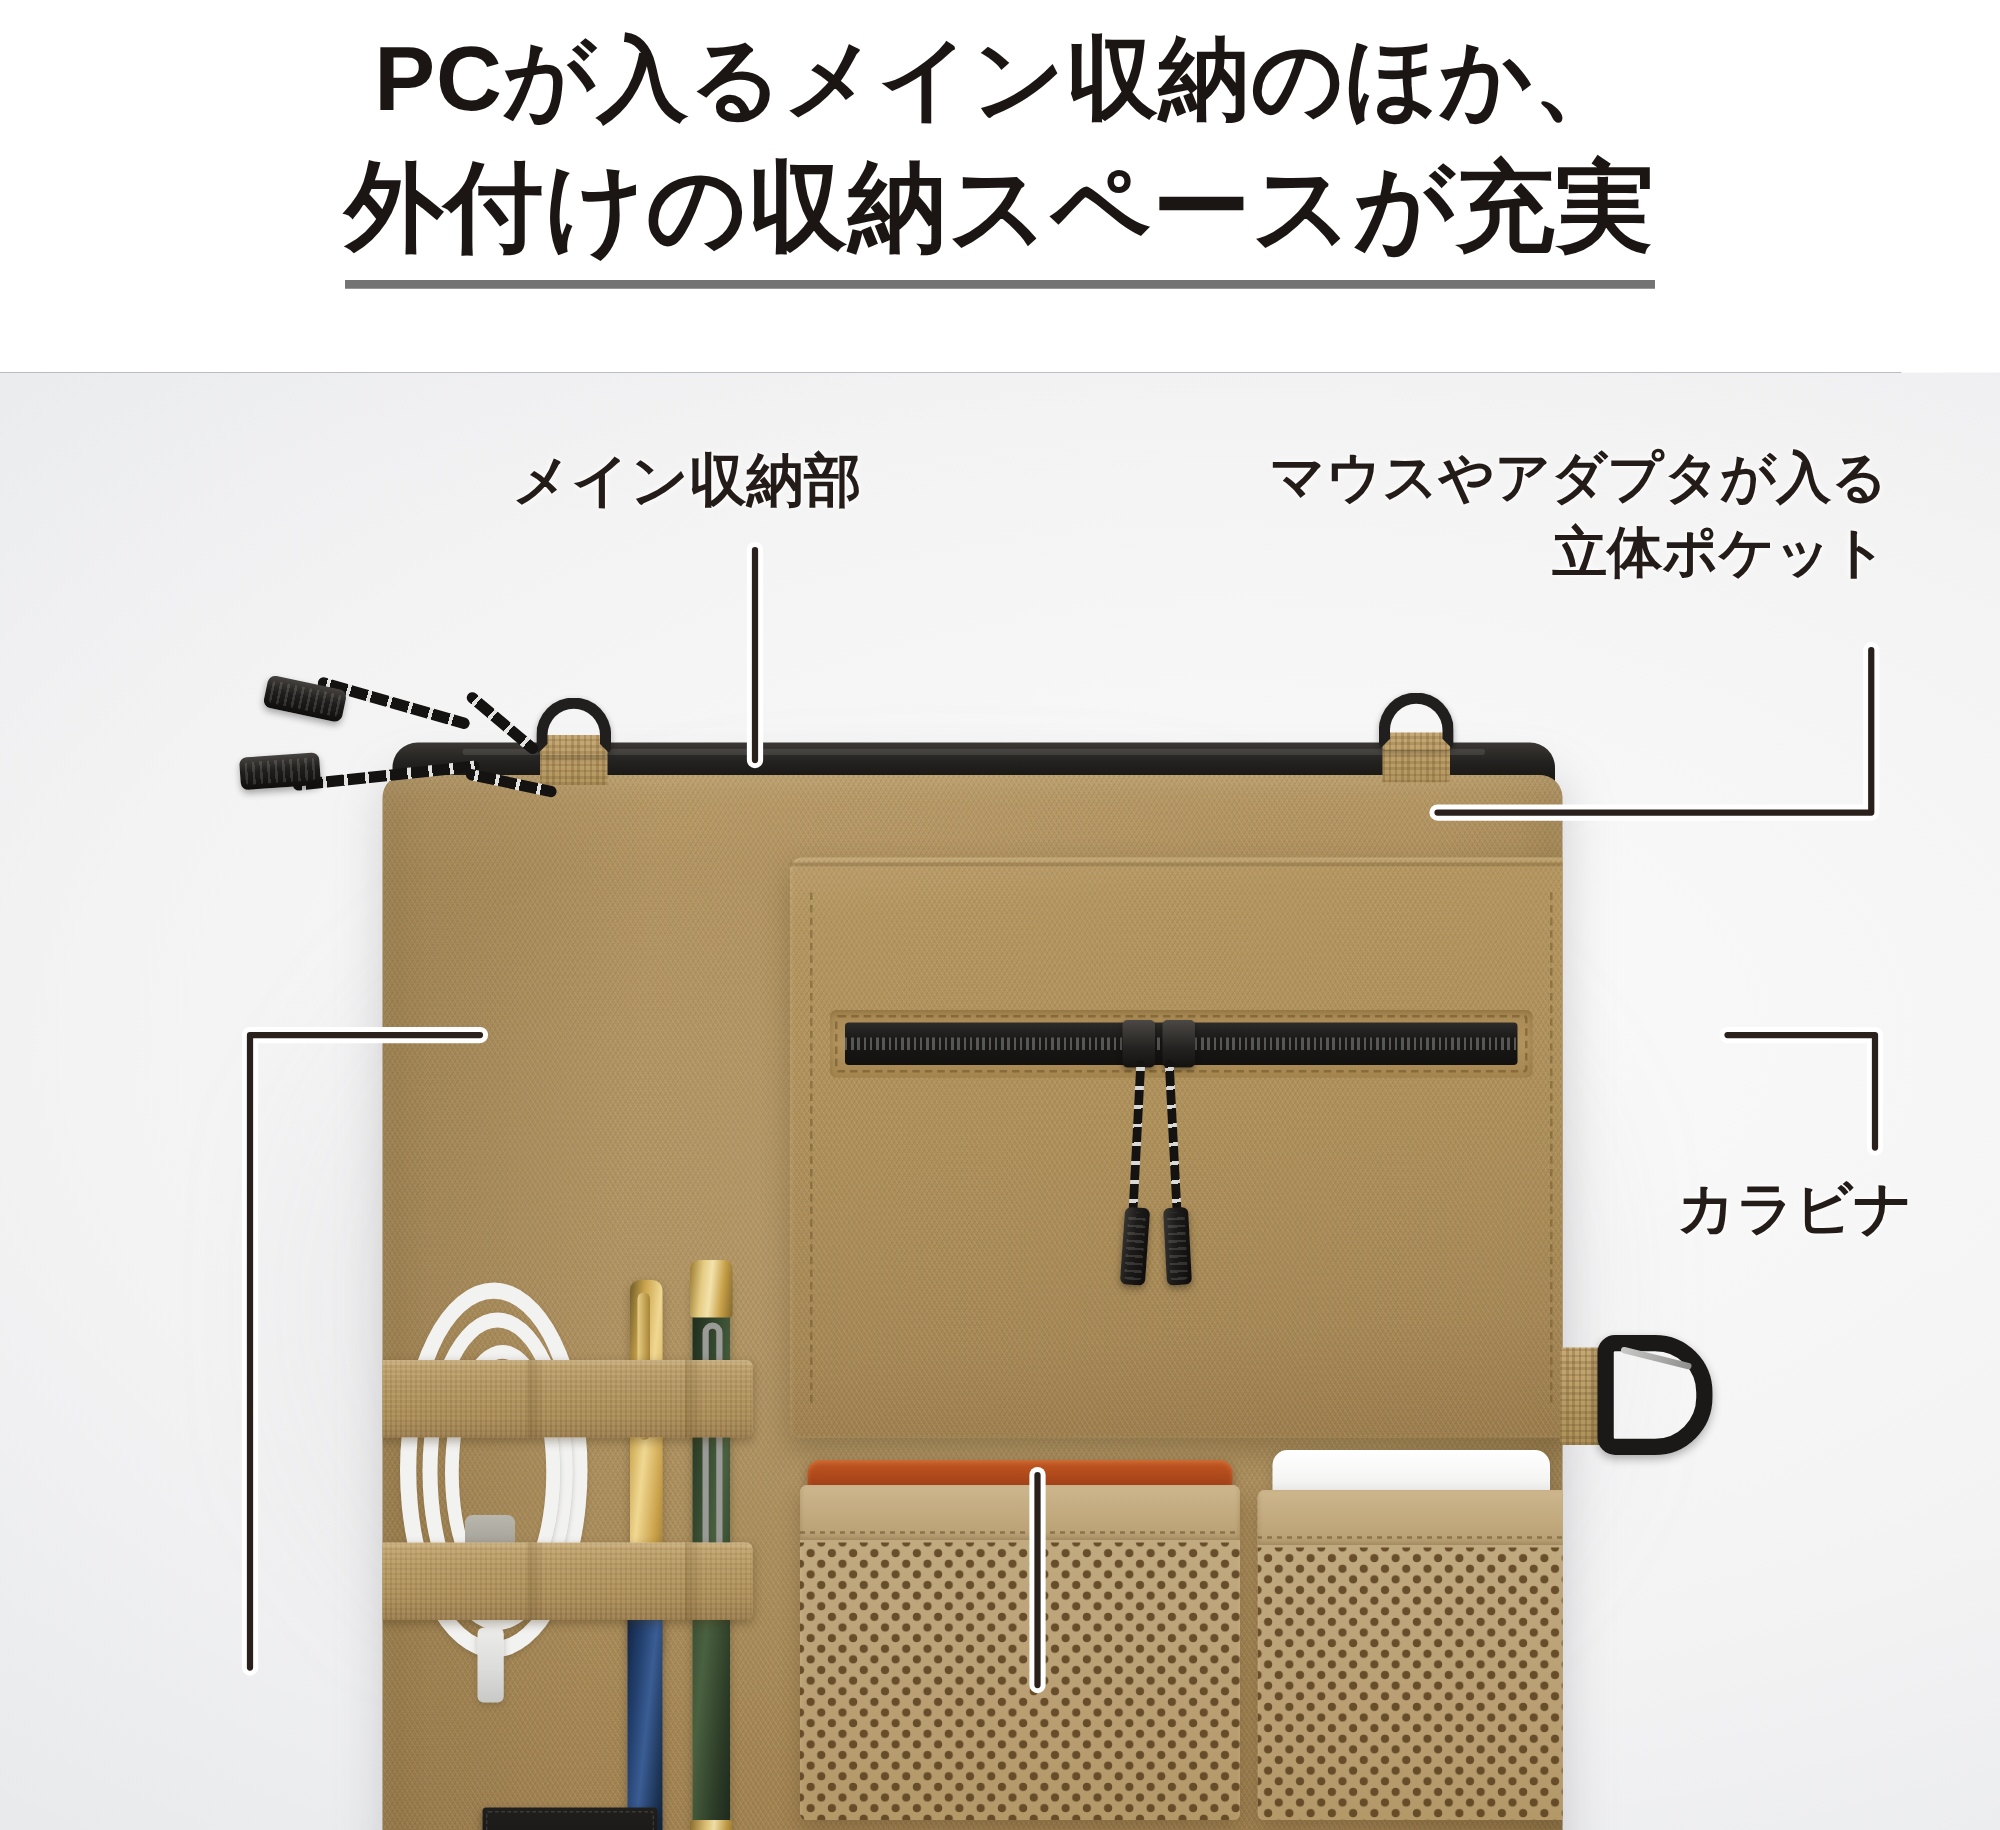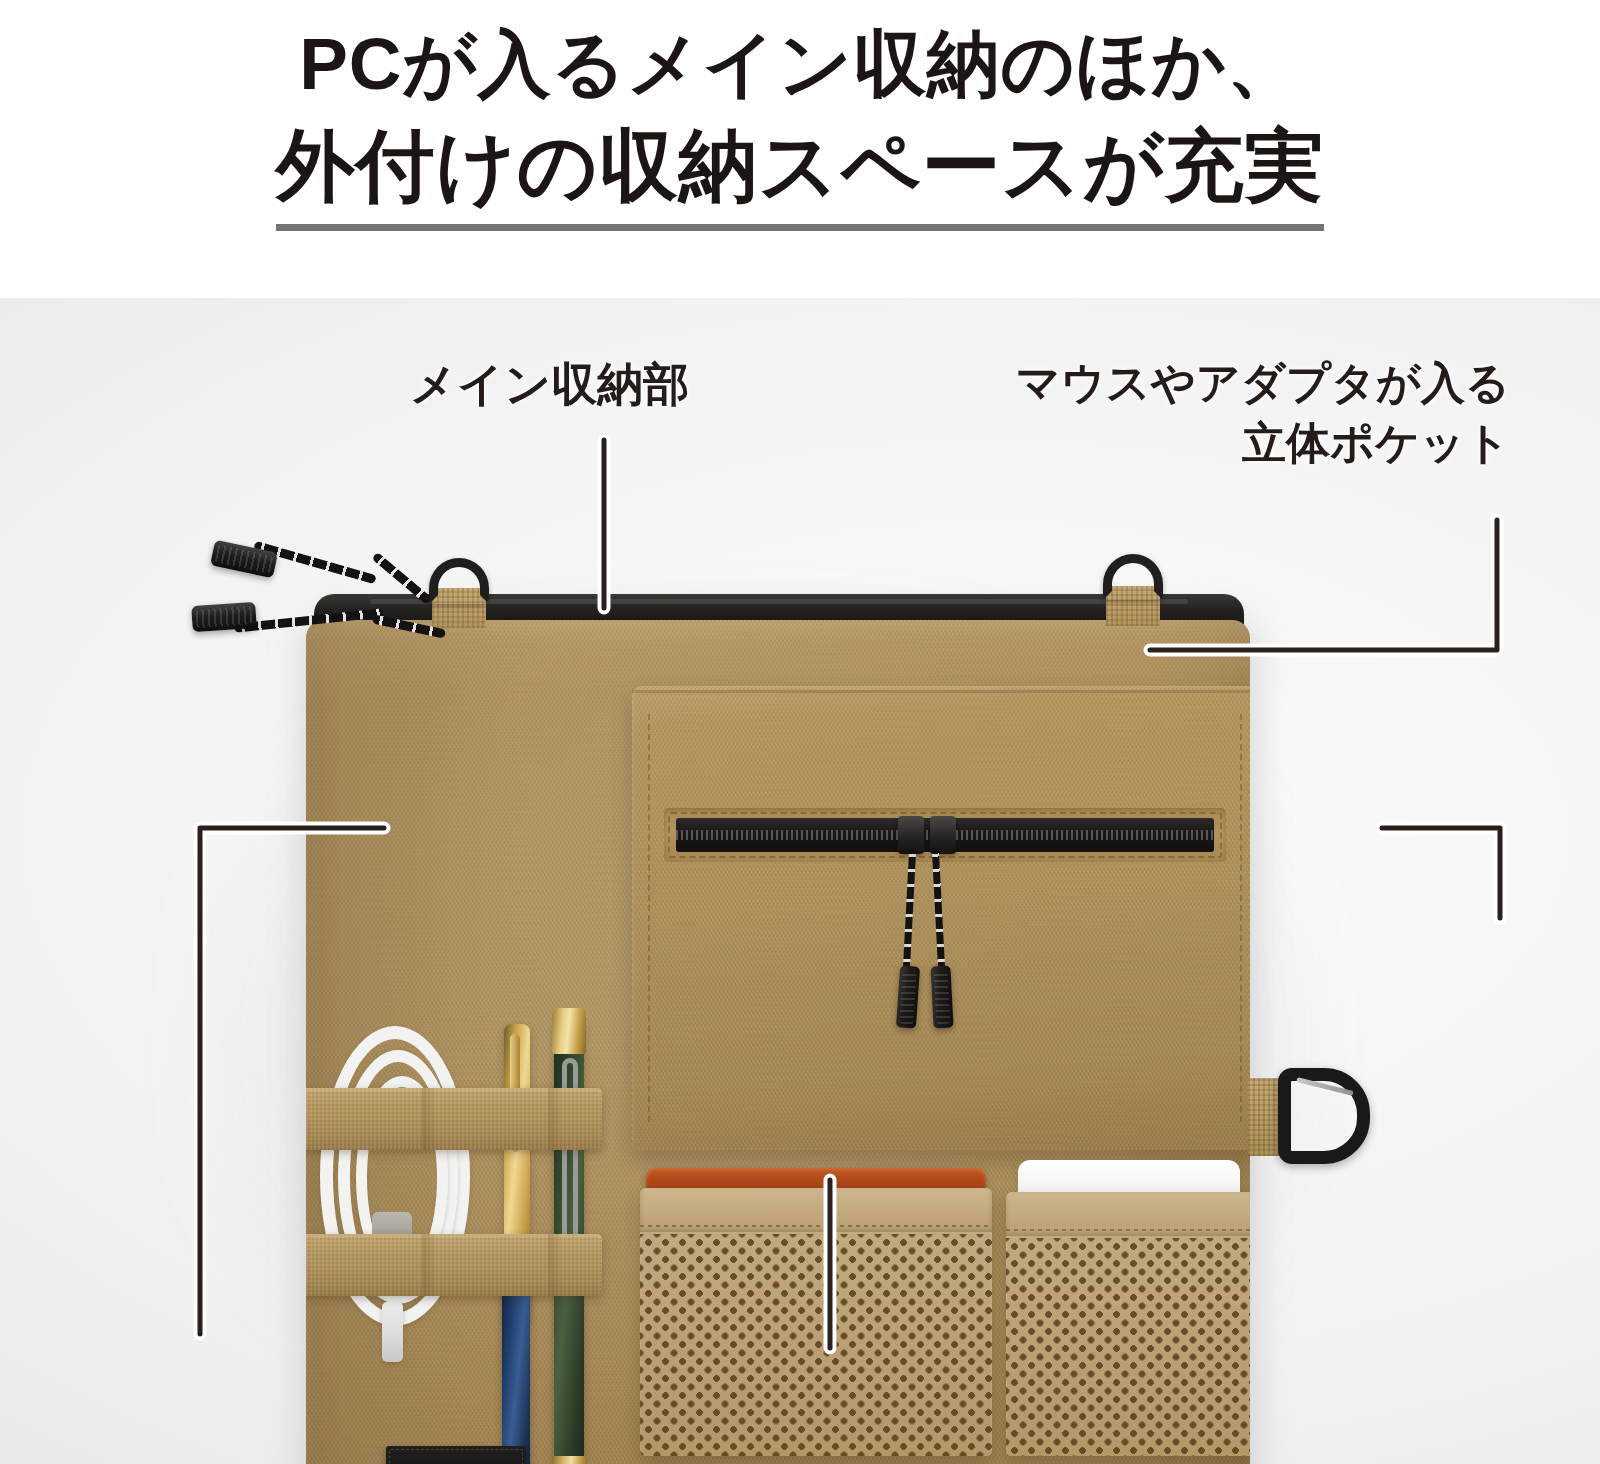--- a/index.html
+++ b/index.html
@@ -591,17 +591,18 @@
 
       <path d="M 830 882 L 830 1050" fill="none" stroke="#ffffff" stroke-width="13" stroke-linecap="round"></path>
       <path d="M 830 882 L 830 1050" fill="none" stroke="#2b211c" stroke-width="5" stroke-linecap="round"></path>
     </svg>
 
     <div class="callout sz-main" style="left:410px; top:58px;">メイン収納部</div>
 
     <div class="callout sz-right" style="right:90px; top:58px;">マウスやアダプタが入る</div>
     <div class="callout sz-right" style="right:90px; top:118px;">立体ポケット</div>
 
+    <div class="callout sz-main" style="right:70px; top:640px;">カラビナ</div>
 
 
 
   </div>
 </div>
 
 </body></html>

